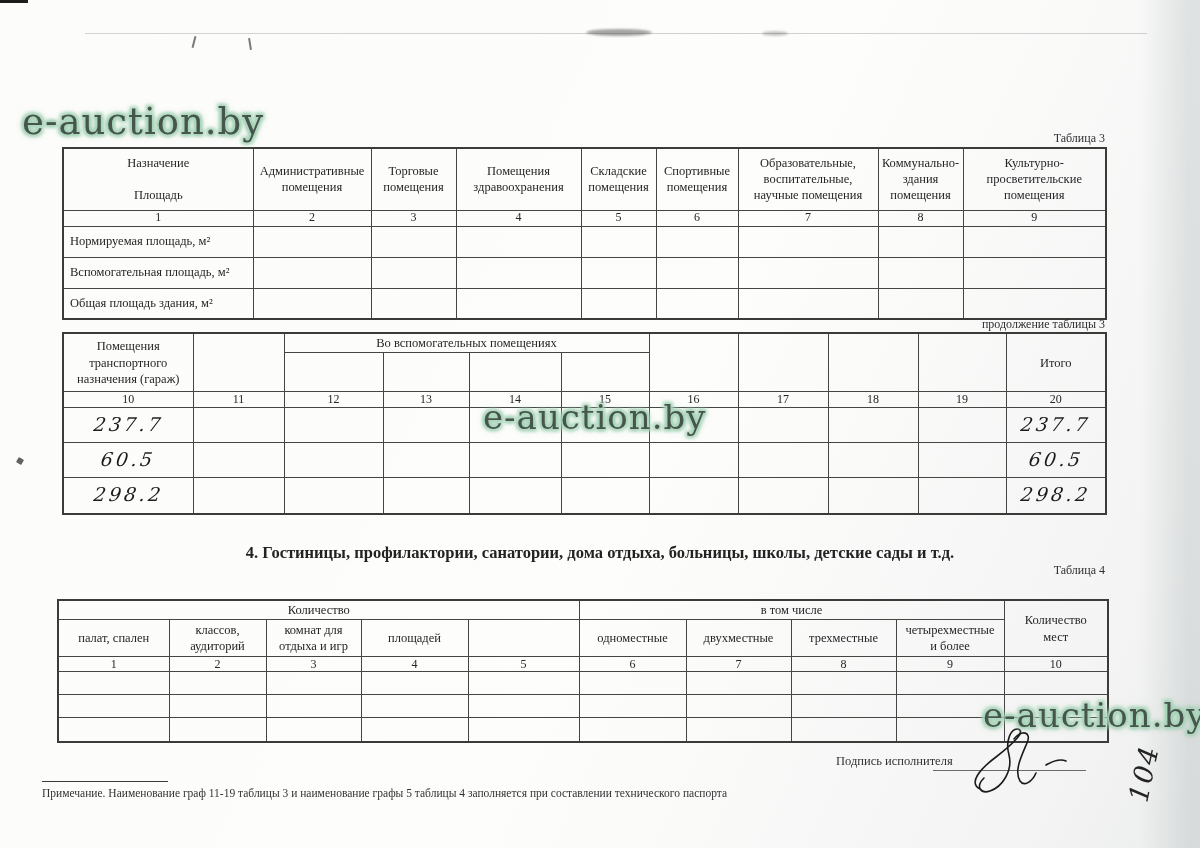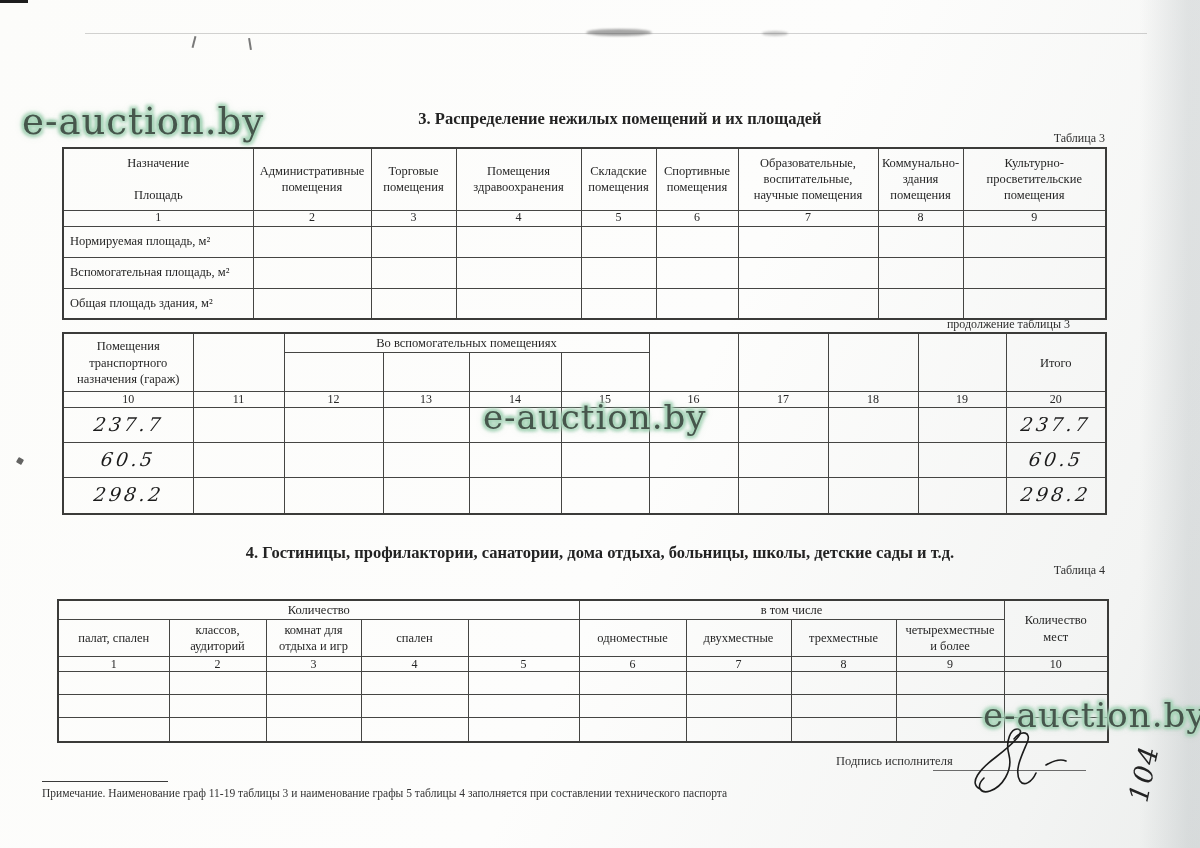--- a/index.html
+++ b/index.html
@@ -61,21 +61,20 @@
   <div class="tick" style="left:193px;top:36px;transform:rotate(14deg);"></div>
   <div class="tick" style="left:249px;top:38px;transform:rotate(-9deg);"></div>
   <div class="smudge" style="left:586px;top:29px;width:66px;height:7px;"></div>
   <div class="smudge" style="left:762px;top:31px;width:26px;height:5px;opacity:.6;"></div>
   <div class="speck"></div>
 
   <div class="wm" style="left:22px;top:100px;font-size:37px;">e-auction.by</div>
   <div class="wm" style="left:483px;top:397px;font-size:34px;">e-auction.by</div>
   <div class="wm" style="left:983px;top:695px;font-size:34px;">e-auction.by</div>
 
-  <div class="title" style="left:270px;top:109px;width:700px;">3. Распределение нежилых помещений и их площадей</div>
   <div class="small-label" style="left:1005px;top:131px;width:100px;">Таблица 3</div>
 
   <table style="left:62px;top:147px;width:1043px;">
     <colgroup>
       <col style="width:190px">
         <col style="width:118px">
         <col style="width:85px">
         <col style="width:125px">
       <col style="width:75px">
         <col style="width:82px">
@@ -148,21 +147,21 @@
       <td></td>
           <td></td>
       <td></td>
           <td></td>
       <td></td>
           <td></td>
     </tr>
   </tbody>
     </table>
 
-  <div class="small-label" style="left:920px;top:317px;width:150px;">продолжение таблицы 3</div>
+  <div class="small-label" style="left:955px;top:317px;width:150px;">продолжение таблицы 3</div>
 
   <table style="left:62px;top:332px;width:1043px;">
     <colgroup>
       <col style="width:130px">
         <col style="width:91px">
         <col style="width:99px">
         <col style="width:86px">
       <col style="width:92px">
         <col style="width:88px">
         <col style="width:89px">
@@ -267,21 +266,21 @@
       <th colspan="4">в том числе</th>
       <th rowspan="2" class="pre">Количество
 мест</th>
     </tr>
     <tr style="height:37px;">
       <th class="pre">палат, спален</th>
       <th class="pre">классов,
 аудиторий</th>
       <th class="pre">комнат для
 отдыха и игр</th>
-      <th class="pre">спален</th>
+      <th class="pre">площадей</th>
       <th class="pre"></th>
       <th class="pre">одноместные</th>
       <th class="pre">двухместные</th>
       <th class="pre">трехместные</th>
       <th class="pre">четырехместные
 и более</th>
     </tr>
     <tr class="numrow" style="height:15px;">
       <td>1</td>
       <td>2</td>

